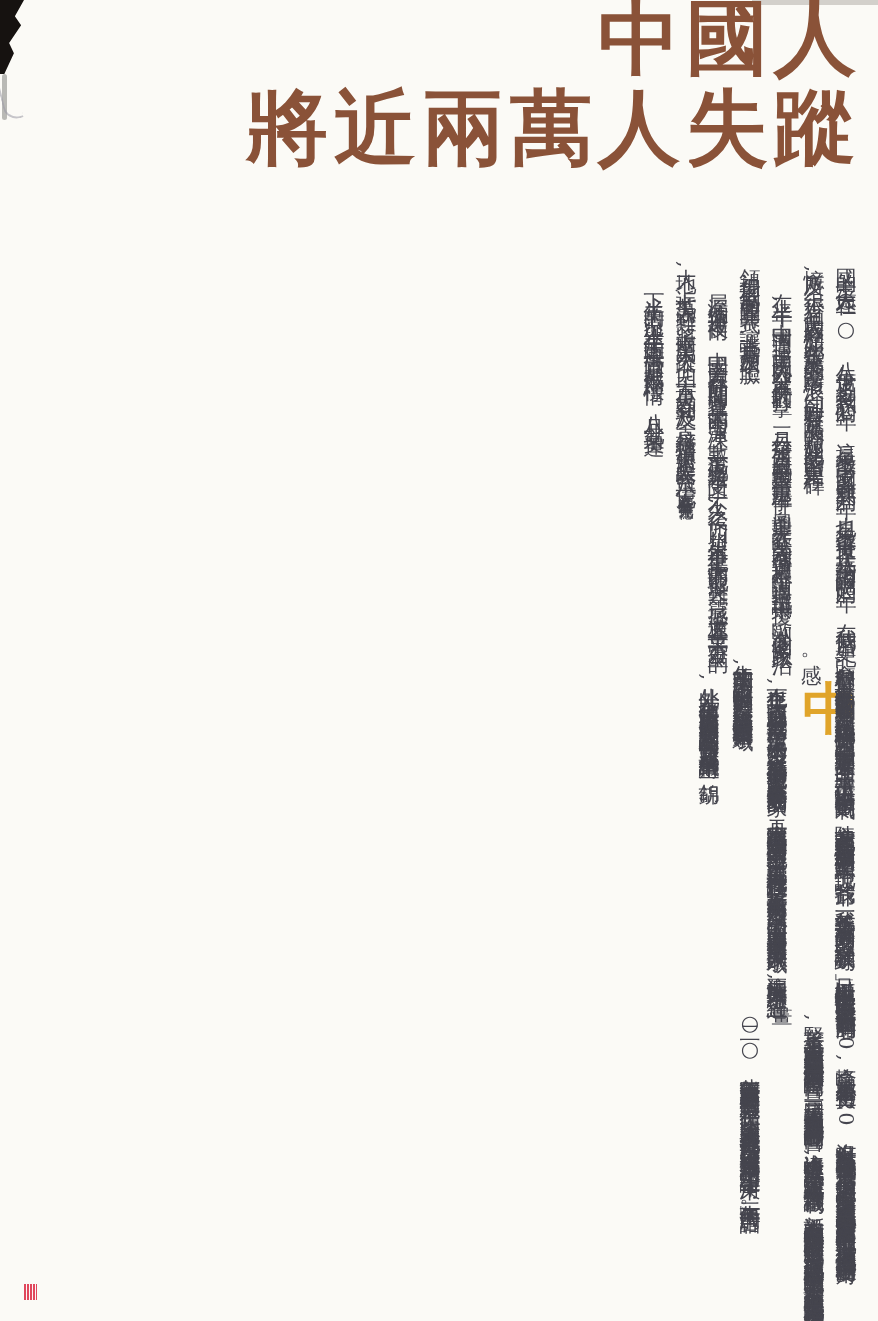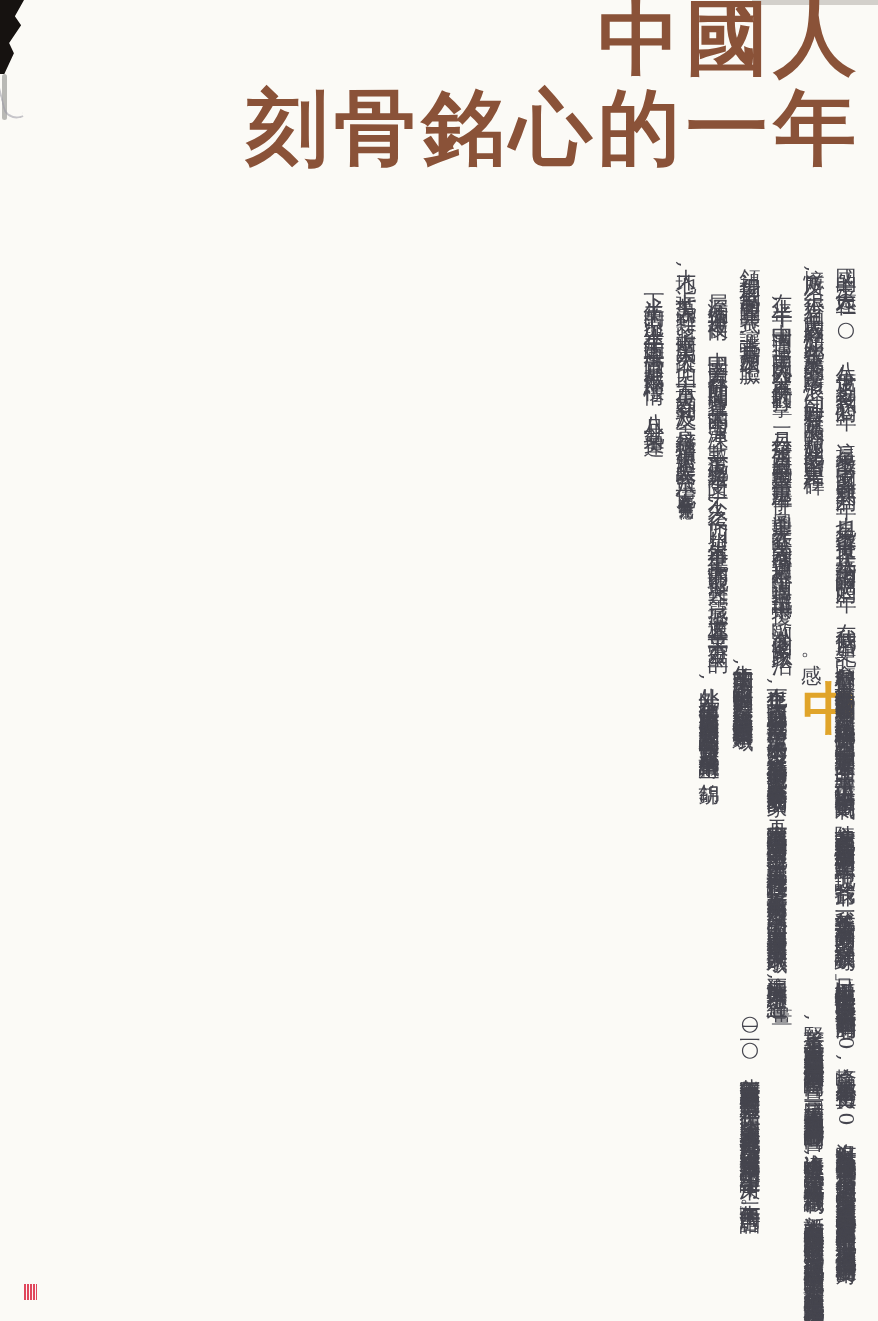--- a/index.html
+++ b/index.html
@@ -94,21 +94,21 @@
 
 <div class="page">
 
   <div class="corner-tear"></div>
   <div class="edge-streak"></div>
   <div class="handwriting"></div>
   <div class="top-edge"></div>
 
   <h1 class="title" style="color: rgb(138, 82, 56);">
     <span class="t-line">中國人</span>
-    <span class="t-line">刻骨銘心的一年</span>
+    <span class="t-line">將近兩萬人失蹤</span>
   </h1>
 
   <div class="band band1" style="color: rgb(69, 69, 78);">
       <p class="para"><span class="dropcap" style="color: rgb(224, 164, 42);">中</span><span>國的十三億人在二○○八年度過了刻骨銘心的一年。這是象徵著中國多難興邦的一年,也是象徵著世界正式接納中國崛起的一年。在我們歷史記憶所及,很少有一個大國經歷如此密集來襲的驚濤駭浪,卻同時有驚無險的跨越如此多的歷史里程碑。</span></p>
       <p class="para">　<span>在上半年,中國遭遇一連串國內外突發事件的打擊。三月份發生西藏暴動與軍警鎮壓事件,奧運聖火在歐美各國傳遞過程不斷遭遇抗議與干擾,歐洲多個國家政治領袖揚言抵制奧運開幕式,讓北京當局灰頭土臉。</span></p>
       <p class="para">　<span>屋漏偏逢連夜雨。中國南方在春節期間遭逢罕見的雨雪冰凍,數千萬返鄉遊子受阻;不久之後,四川發生本世紀最大的地震災難,震撼了廣達五十萬平方公里的大地,近七萬人遇難,將近兩萬人失蹤,四千六百萬人受到波及,直接經濟損失超過人民幣八千億元</span><span class="small-note">(約合新台幣三兆九千億元)</span><span>。</span></p>
       <p class="para">　<span>下半年的景況與上半年的淒風苦雨是截然兩樣情。八月北京奧運</span></p>
     </div>
   <div class="band band2" style="color: rgb(69, 69, 78);">
       <p class="para"><span>會順利舉行,全世界八十幾個國家的首腦躬逢其盛,兩代布希總統聯袂出席開幕式,中國運動選手拿下五十一面金牌,讓十三億人出了一口積鬱百年的悶氣。陳文茜在北京奧運會遇到一位情緒激動的奧運志工,他說:「我爺爺、我爸爸等了一輩子沒有等到的中國,終於讓我等到了。」足以概括中國年輕世代的民族自豪感。</span></p>

